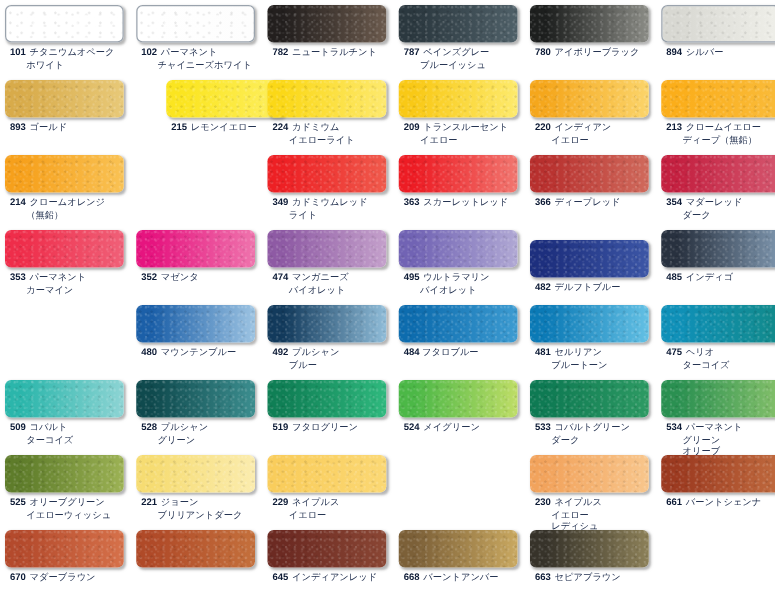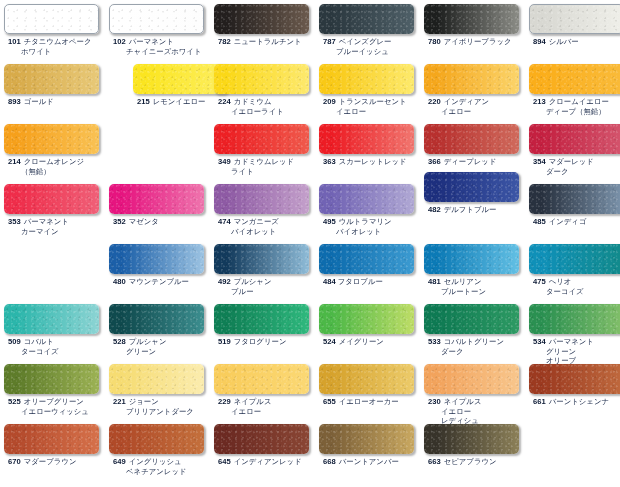--- a/index.html
+++ b/index.html
@@ -260,21 +260,21 @@
     </div>
     <div class="swatch-cell" style="left: 319px; top: 184px;">
       <div class="swatch" style="width: 95px; height: 30px; background: linear-gradient(to right, rgb(113, 99, 180) 0%, rgb(113, 99, 180) 14%, rgb(176, 168, 212) 100%);">
         <div class="grain"></div>
       </div>
       <div class="label">
         <span class="first-line"><span class="code">495</span><span style="margin-left: 3px;">ウルトラマリン</span></span>
         <span class="nm-line cont">バイオレット</span>
       </div>
     </div>
-    <div class="swatch-cell" style="left: 424px; top: 172px;">
+    <div class="swatch-cell" style="left: 424px; top: 192px;">
       <div class="swatch" style="width: 95px; height: 30px; background: linear-gradient(to right, rgb(29, 47, 126) 0%, rgb(29, 47, 126) 14%, rgb(60, 86, 166) 100%);">
         <div class="grain"></div>
       </div>
       <div class="label">
         <span class="first-line"><span class="code">482</span><span style="margin-left: 3px;">デルフトブルー</span></span>
       </div>
     </div>
     <div class="swatch-cell" style="left: 529px; top: 184px;">
       <div class="swatch" style="width: 95px; height: 30px; background: linear-gradient(to right, rgb(40, 49, 63) 0%, rgb(40, 49, 63) 14%, rgb(125, 149, 173) 100%);">
         <div class="grain"></div>
@@ -399,28 +399,20 @@
     </div>
     <div class="swatch-cell" style="left: 214px; top: 364px;">
       <div class="swatch" style="width: 95px; height: 30px; background: linear-gradient(to right, rgb(249, 205, 92) 0%, rgb(249, 205, 92) 14%, rgb(251, 216, 116) 100%);">
         <div class="grain"></div>
       </div>
       <div class="label">
         <span class="first-line"><span class="code">229</span><span style="margin-left: 3px;">ネイプルス</span></span>
         <span class="nm-line cont">イエロー</span>
       </div>
     </div>
-    <div class="swatch-cell" style="left: 319px; top: 364px;">
-      <div class="swatch" style="width: 95px; height: 30px; background: linear-gradient(to right, rgb(214, 162, 44) 0%, rgb(214, 162, 44) 14%, rgb(236, 203, 106) 100%);">
-        <div class="grain"></div>
-      </div>
-      <div class="label">
-        <span class="first-line"><span class="code">655</span><span style="margin-left: 3px;">イエローオーカー</span></span>
-      </div>
-    </div>
     <div class="swatch-cell" style="left: 424px; top: 364px;">
       <div class="swatch" style="width: 95px; height: 30px; background: linear-gradient(to right, rgb(242, 163, 92) 0%, rgb(242, 163, 92) 14%, rgb(248, 198, 140) 100%);">
         <div class="grain"></div>
       </div>
       <div class="label">
         <span class="first-line"><span class="code">230</span><span style="margin-left: 3px;">ネイプルス</span></span>
         <span class="nm-line cont">イエロー</span>
         <span class="nm-line cont">レディシュ</span>
       </div>
     </div>
@@ -437,24 +429,20 @@
         <div class="grain"></div>
       </div>
       <div class="label">
         <span class="first-line"><span class="code">670</span><span style="margin-left: 3px;">マダーブラウン</span></span>
       </div>
     </div>
     <div class="swatch-cell" style="left: 109px; top: 424px;">
       <div class="swatch" style="width: 95px; height: 30px; background: linear-gradient(to right, rgb(176, 74, 40) 0%, rgb(176, 74, 40) 14%, rgb(196, 112, 60) 100%);">
         <div class="grain"></div>
       </div>
-      <div class="label">
-        <span class="first-line"><span class="code">649</span><span style="margin-left: 3px;">イングリッシュ</span></span>
-        <span class="nm-line cont">ベネチアンレッド</span>
-      </div>
     </div>
     <div class="swatch-cell" style="left: 214px; top: 424px;">
       <div class="swatch" style="width: 95px; height: 30px; background: linear-gradient(to right, rgb(108, 42, 34) 0%, rgb(108, 42, 34) 14%, rgb(138, 70, 52) 100%);">
         <div class="grain"></div>
       </div>
       <div class="label">
         <span class="first-line"><span class="code">645</span><span style="margin-left: 3px;">インディアンレッド</span></span>
       </div>
     </div>
     <div class="swatch-cell" style="left: 319px; top: 424px;">

